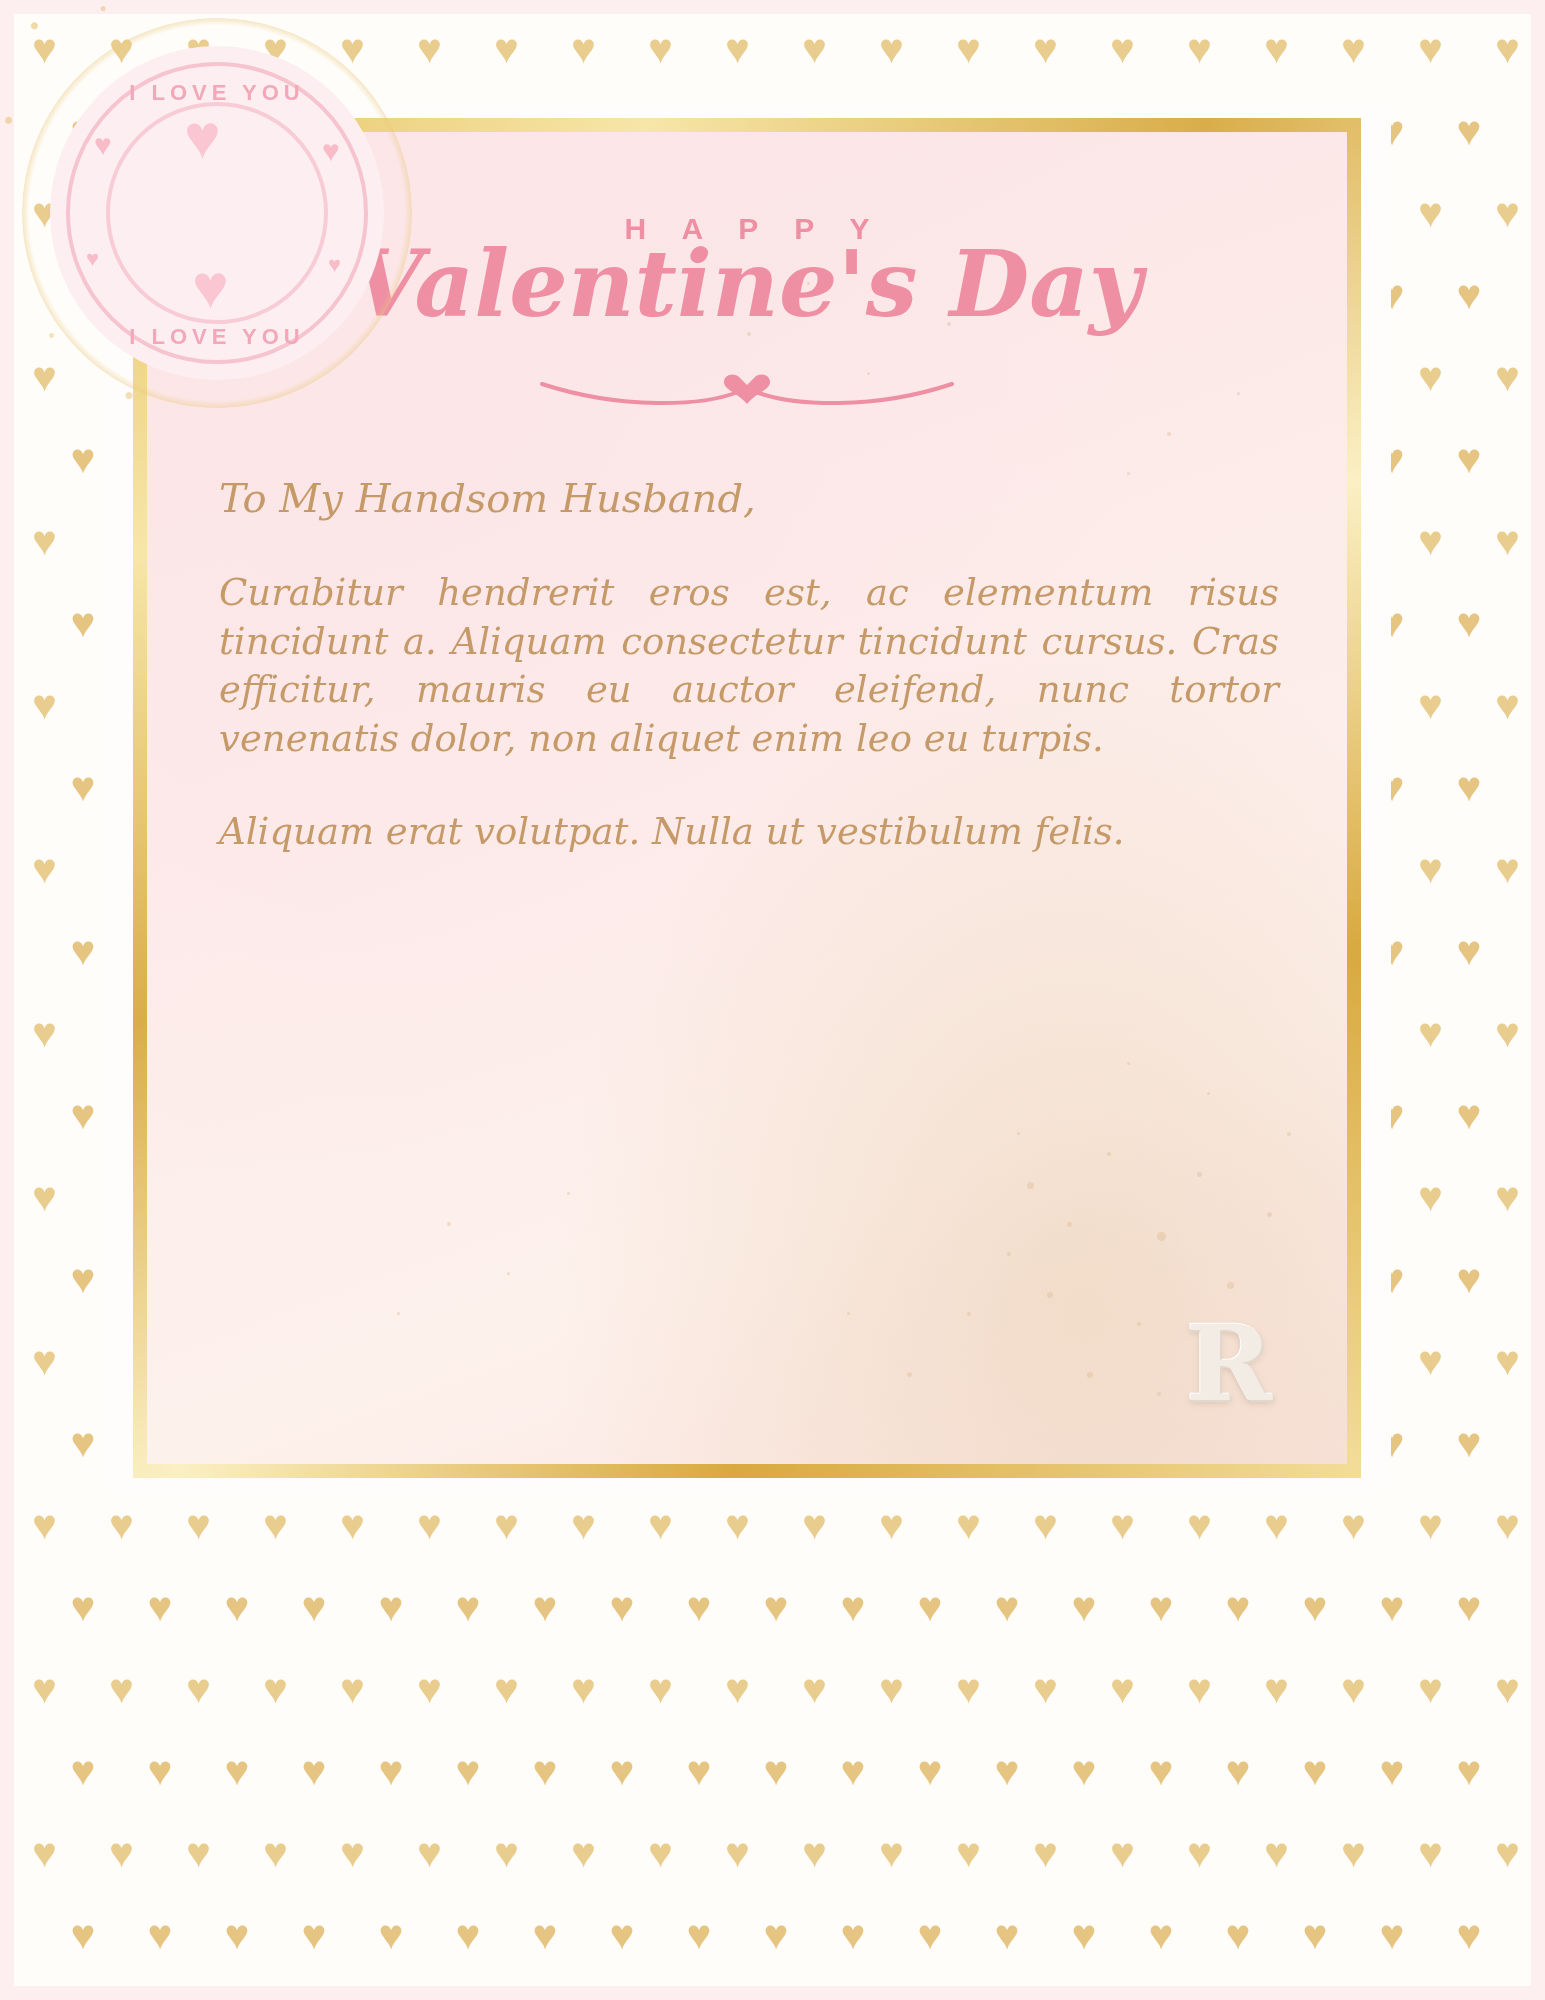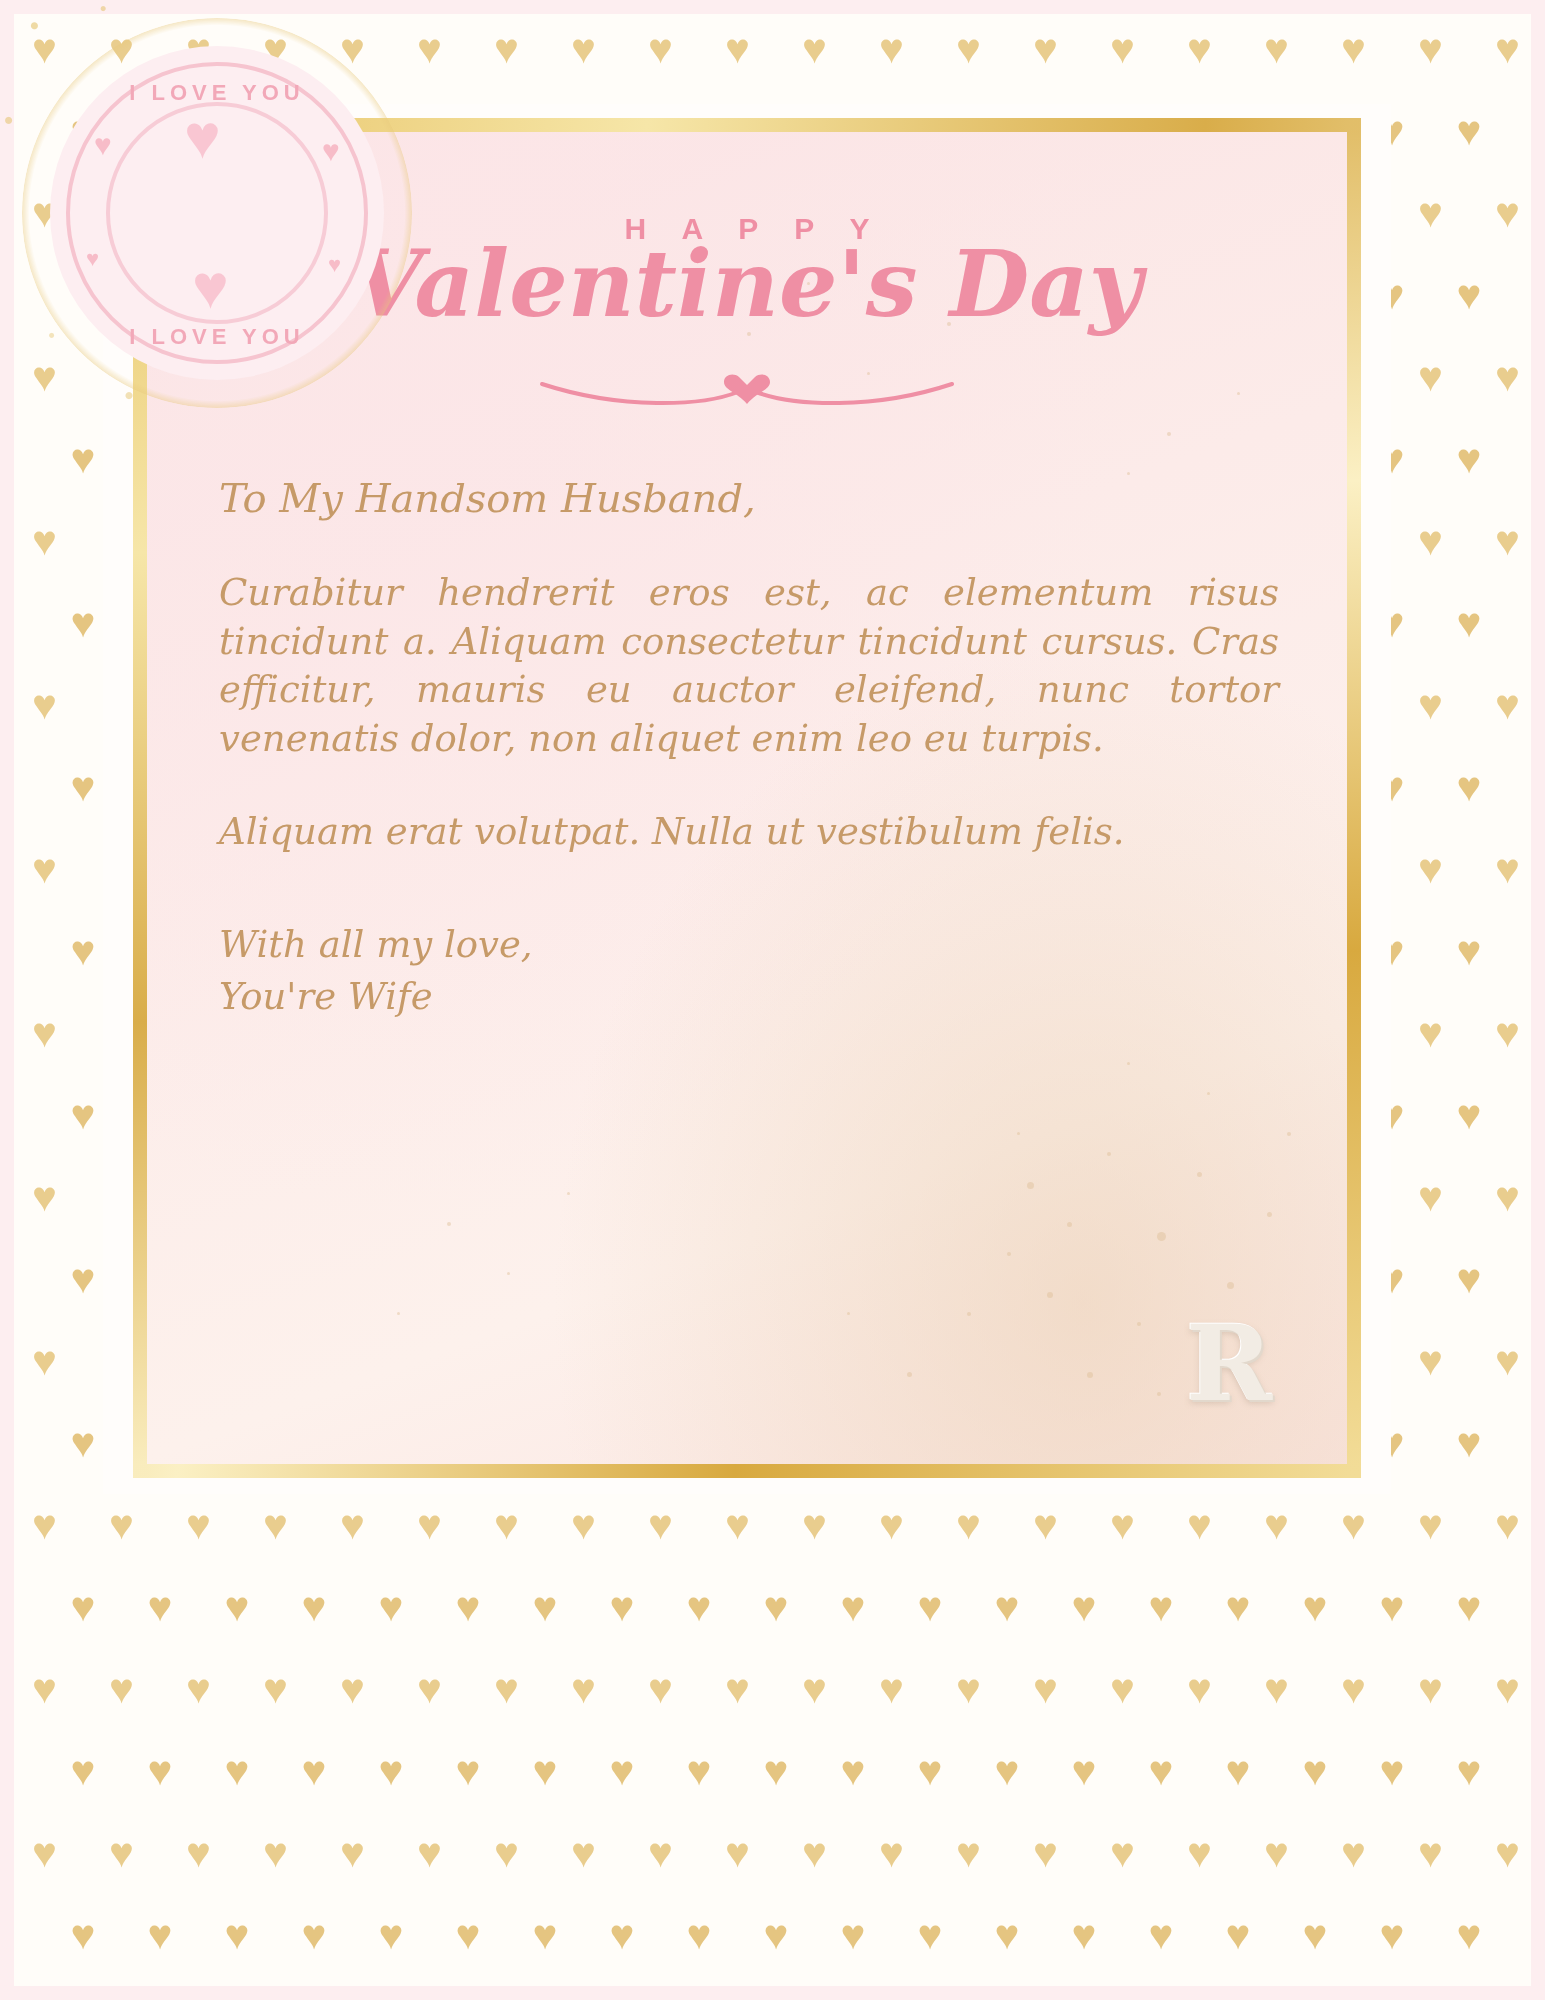--- a/index.html
+++ b/index.html
@@ -804,24 +804,20 @@
         <path d="M10 14 C 90 40, 170 36, 206 22" stroke="#ef8fa4" stroke-width="4" fill="none" stroke-linecap="round"></path>
         <path d="M224 22 C 262 36, 342 40, 420 14" stroke="#ef8fa4" stroke-width="4" fill="none" stroke-linecap="round"></path>
         <path d="M215 34 C 205 22, 192 20, 192 12 C 192 5, 201 2, 207 7 L215 15 L223 7 C229 2, 238 5, 238 12 C238 20, 225 22, 215 34 Z" fill="#ef8fa4"></path>
       </svg>
     </div>
 
     <div class="letter-body">
       <div class="salutation">To My Handsom Husband,</div>
       <p>Curabitur hendrerit eros est, ac elementum risus tincidunt a. Aliquam consectetur tincidunt cursus. Cras efficitur, mauris eu auctor eleifend, nunc tortor venenatis dolor, non aliquet enim leo eu turpis.</p>
       <p>Aliquam erat volutpat. Nulla ut vestibulum felis.</p>
-      <div class="closing">
-        <div>With all my love,</div>
-        <div>You're Wife</div>
-      </div>
     </div>
 
     <div class="monogram">R</div>
   </div>
 
   <div class="corner-glitter"></div>
   <div class="stamp">
     <div class="stamp-glitter"></div>
     <div class="stamp-disc"></div>
     <div class="stamp-ring"></div>

